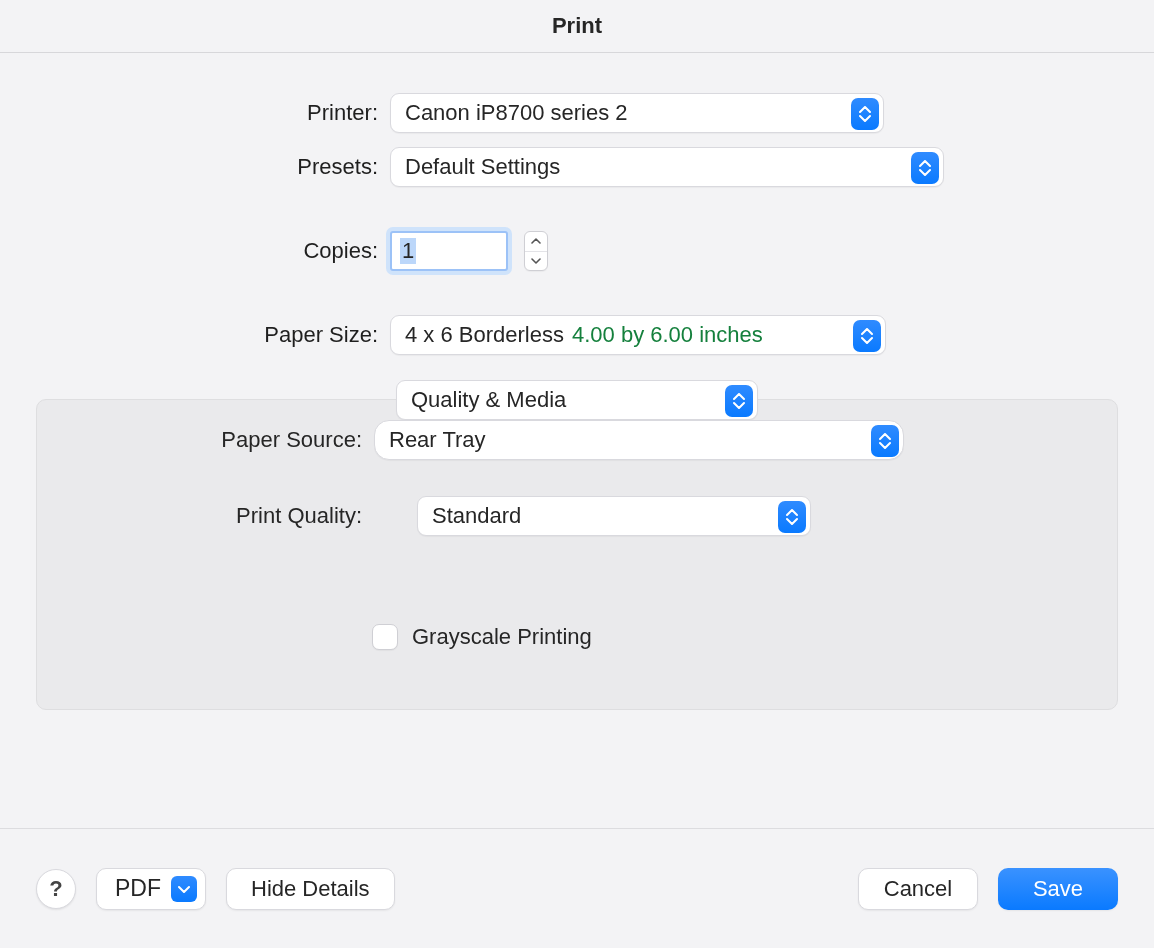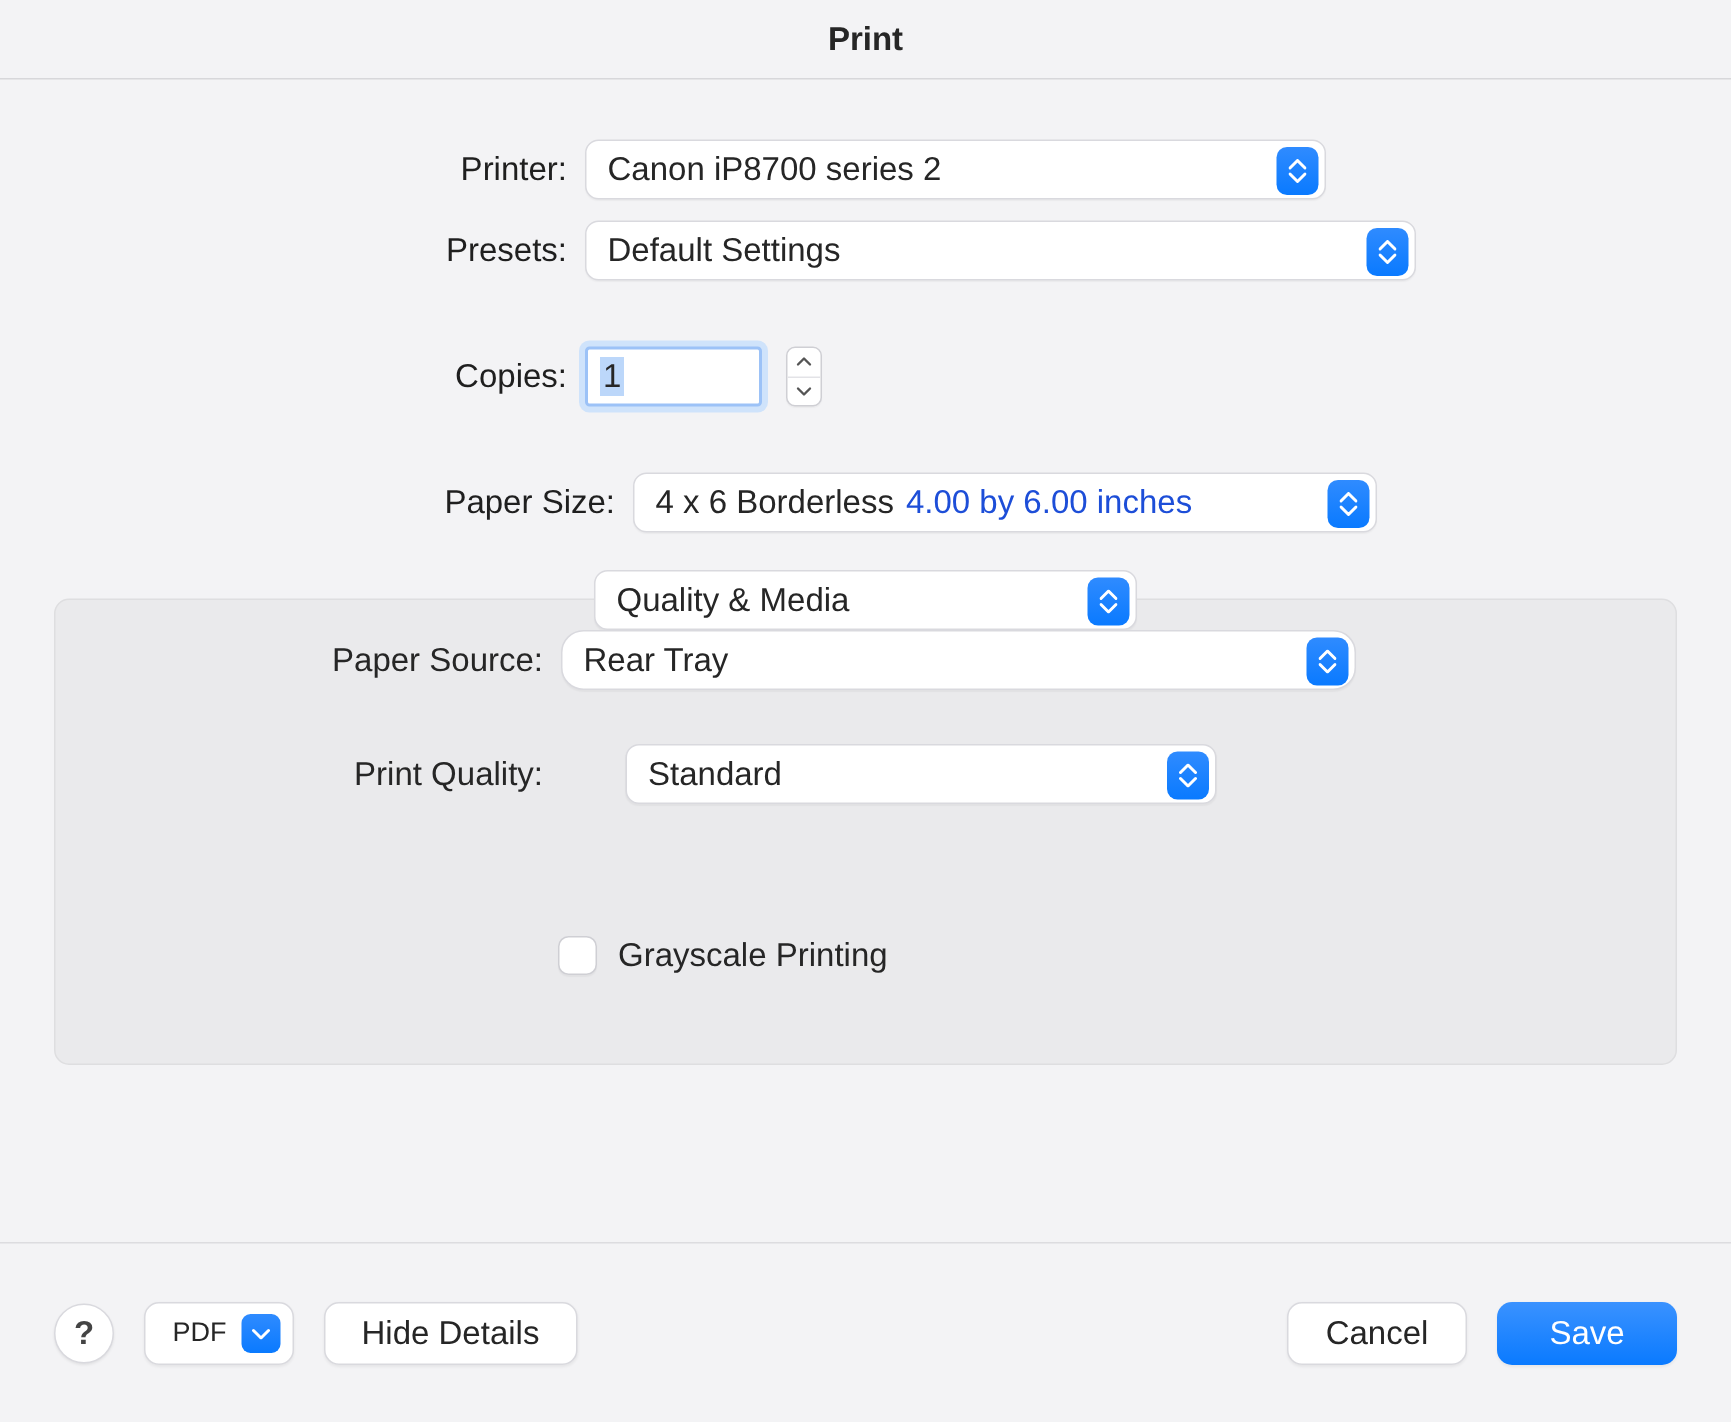--- a/index.html
+++ b/index.html
@@ -65,21 +65,21 @@
       background: #0a7aff;
       background: linear-gradient(#2f8bff, #0a7aff);
       border-radius: 7px;
       display: flex;
       flex-direction: column;
       align-items: center;
       justify-content: center;
       gap: 0;
     }
     .popup .arrows svg { display: block; }
-    .popup-sub { color: #1d4ed8; margin-left: 8px; text-align: center; }
+    .popup-sub { color: #15803d; margin-left: 8px; text-align: center; }
     .textfield {
       width: 118px;
       height: 40px;
       border: 2.5px solid #9cc2f7;
       border-radius: 3px;
       background: #fff;
       box-shadow: 0 0 0 4px #cfe3fb;
       display: flex;
       align-items: center;
       padding: 0 8px;
@@ -179,21 +179,21 @@
     }
     .pdf-btn {
       height: 42px;
       border: 1px solid #d9d9de;
       border-radius: 10px;
       background: #fff;
       box-shadow: 0 1px 2px rgba(0,0,0,0.06);
       display: flex;
       align-items: center;
       padding: 0 8px 0 18px;
-      font-size: 18px;
+      font-size: 23px;
       gap: 10px;
     }
     .pdf-btn .chev {
       width: 26px;
       height: 26px;
       background: linear-gradient(#2f8bff, #0a7aff);
       border-radius: 6px;
       display: flex;
       align-items: center;
       justify-content: center;
@@ -251,21 +251,21 @@
           </svg>
       </div>
       <div class="half">
         <svg width="10" height="7" viewBox="0 0 10 7">
             <path d="M1 2 L5 6 L9 2" stroke="#555" stroke-width="1.6" fill="none" stroke-linecap="round" stroke-linejoin="round"></path>
           </svg>
       </div>
     </div>
   </div>
 
-  <div class="row" style="margin-top:44px; margin-bottom:44px;margin-left:32px;">
+  <div class="row" style="margin-top:44px; margin-bottom:44px;">
     <div class="label">Paper Size:</div>
     <div class="popup" style="width:496px;">
       <span>4 x 6 Borderless</span>
       <span class="popup-sub">4.00 by 6.00 inches</span>
       <div class="arrows">
         <svg width="12" height="8" viewBox="0 0 12 8">
             <path d="M1 6 L6 1 L11 6" stroke="#fff" stroke-width="2" fill="none" stroke-linecap="round" stroke-linejoin="round"></path>
           </svg>
         <svg width="12" height="8" viewBox="0 0 12 8">
             <path d="M1 2 L6 7 L11 2" stroke="#fff" stroke-width="2" fill="none" stroke-linecap="round" stroke-linejoin="round"></path>

